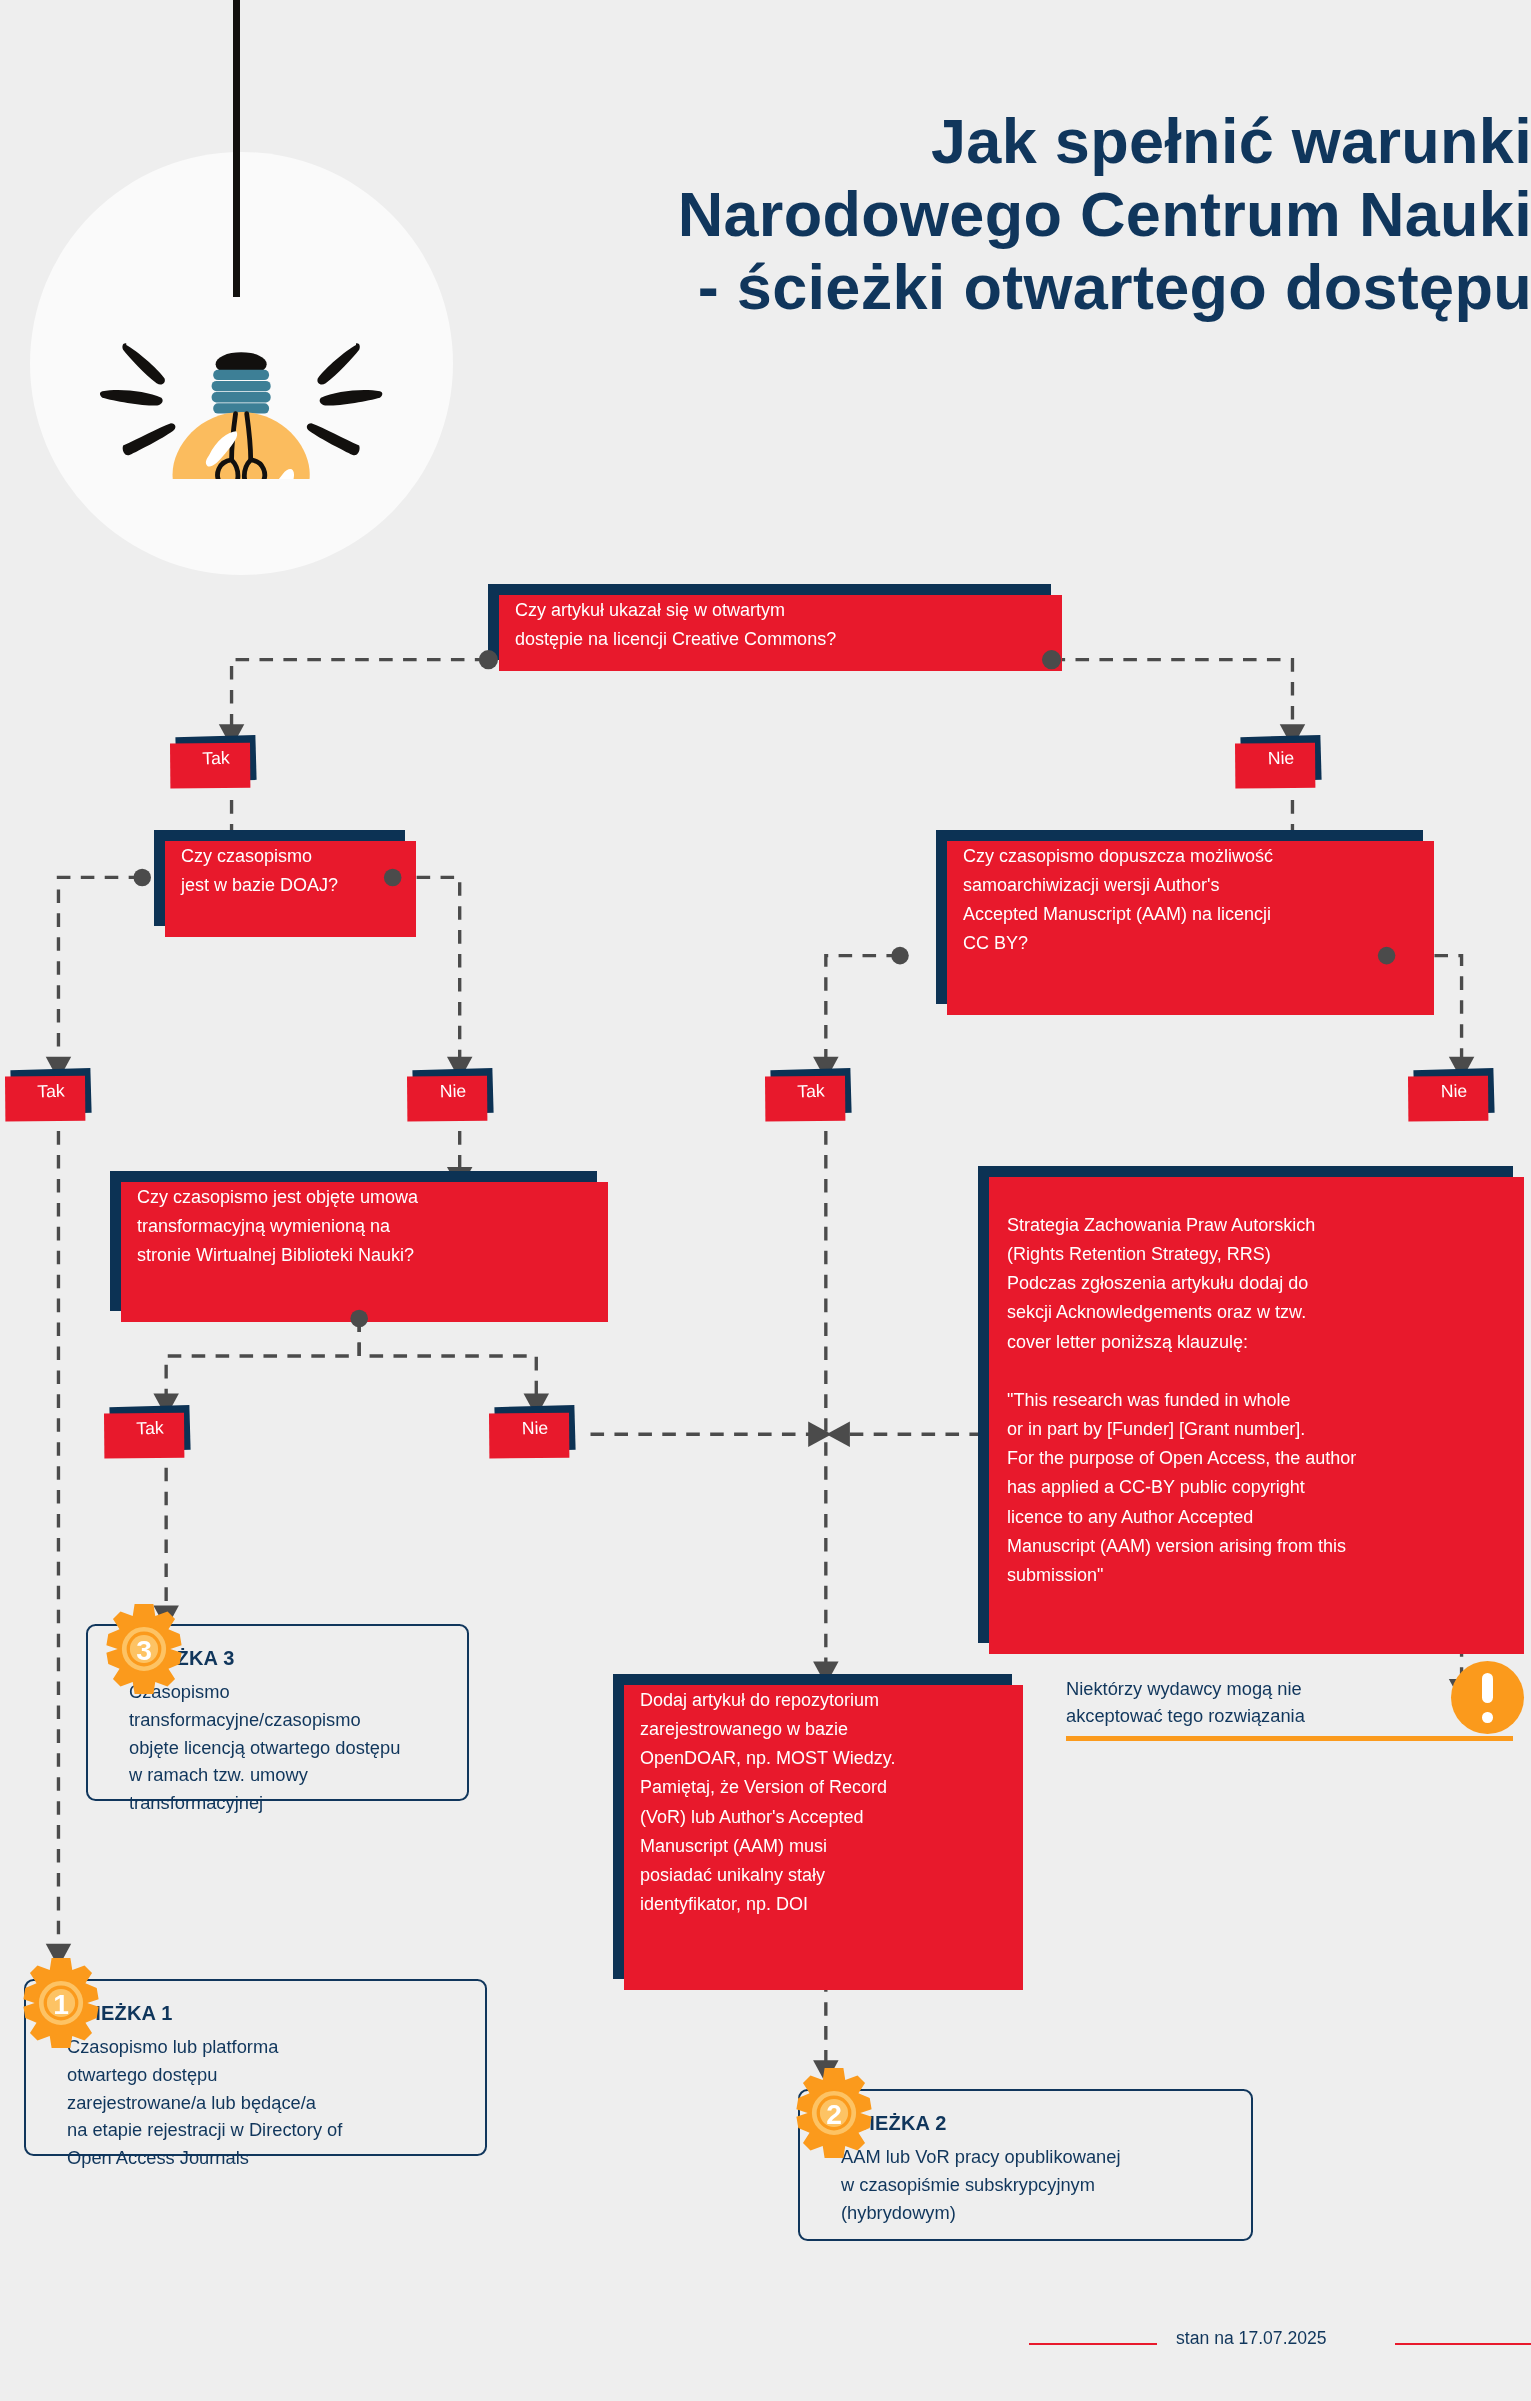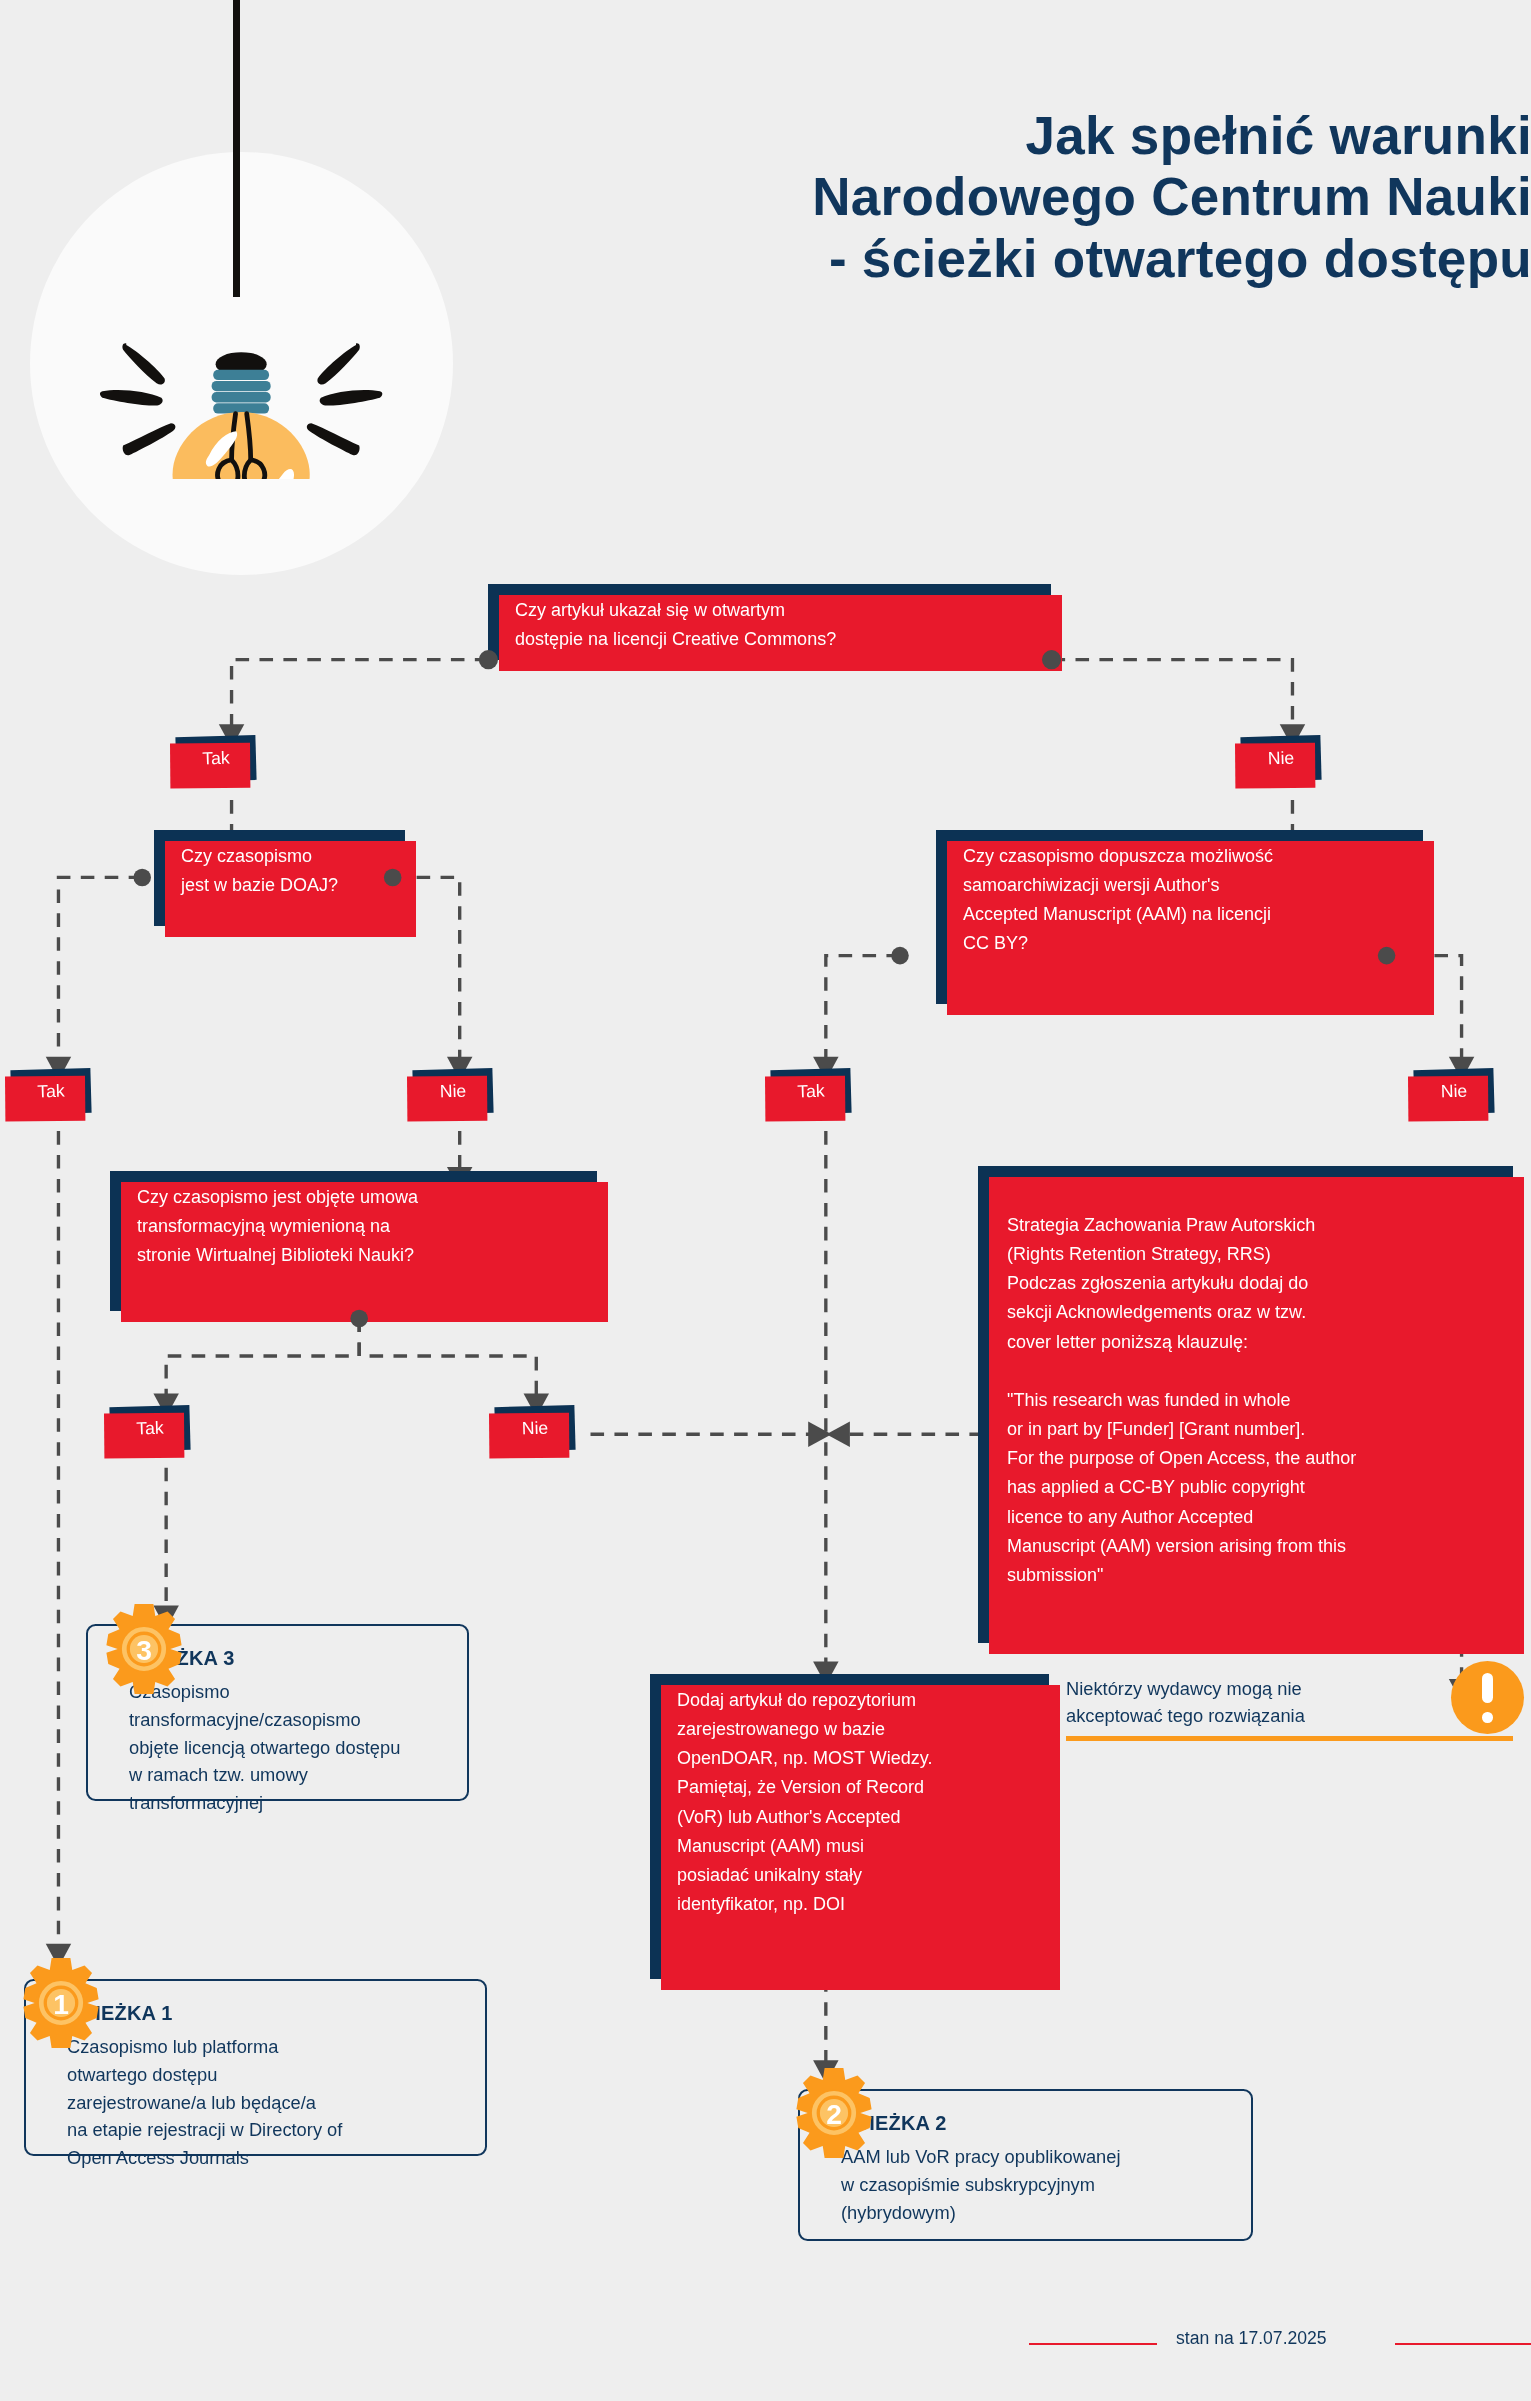--- a/index.html
+++ b/index.html
@@ -20,21 +20,21 @@
   }
   .bulb-wire {
     position: absolute; left: 233px; top: 0;
     width: 7.2px; height: 297px; background: #12100e;
   }
   .bulb-svg { position: absolute; left: 88px; top: 144px; }
 
   .title {
     position: absolute; right: 0px; top: 105px;
     width: 1069px; text-align: right;
-    color: #10365c; font-size: 53px; font-weight: 700;
+    color: #10365c; font-size: 63px; font-weight: 700;
     line-height: 1.16; letter-spacing: 0.3px;
   }
   .title div { white-space: nowrap; }
 
   
   .nbox {
     position: absolute; background: #0c3254; color: #ffffff;
     font-size: 18px; line-height: 1.62; font-weight: 400;
     padding: 12px 27px; z-index: 5;
   }
@@ -261,21 +261,21 @@
 
 "This research was funded in whole
 or in part by [Funder] [Grant number].
 For the purpose of Open Access, the author
 has applied a CC-BY public copyright
 licence to any Author Accepted
 Manuscript (AAM) version arising from this
 submission"</span>
   </div>
 
-  <div class="nbox" style="left:650px; top:1674px; width:399px; height:305px;">
+  <div class="nbox" style="left:613px; top:1674px; width:399px; height:305px;">
     <span>Dodaj artykuł do repozytorium
 zarejestrowanego w bazie
 OpenDOAR, np. MOST Wiedzy.
 Pamiętaj, że Version of Record
 (VoR) lub Author's Accepted
 Manuscript (AAM) musi
 posiadać unikalny stały
 identyfikator, np. DOI</span>
   </div>
 

